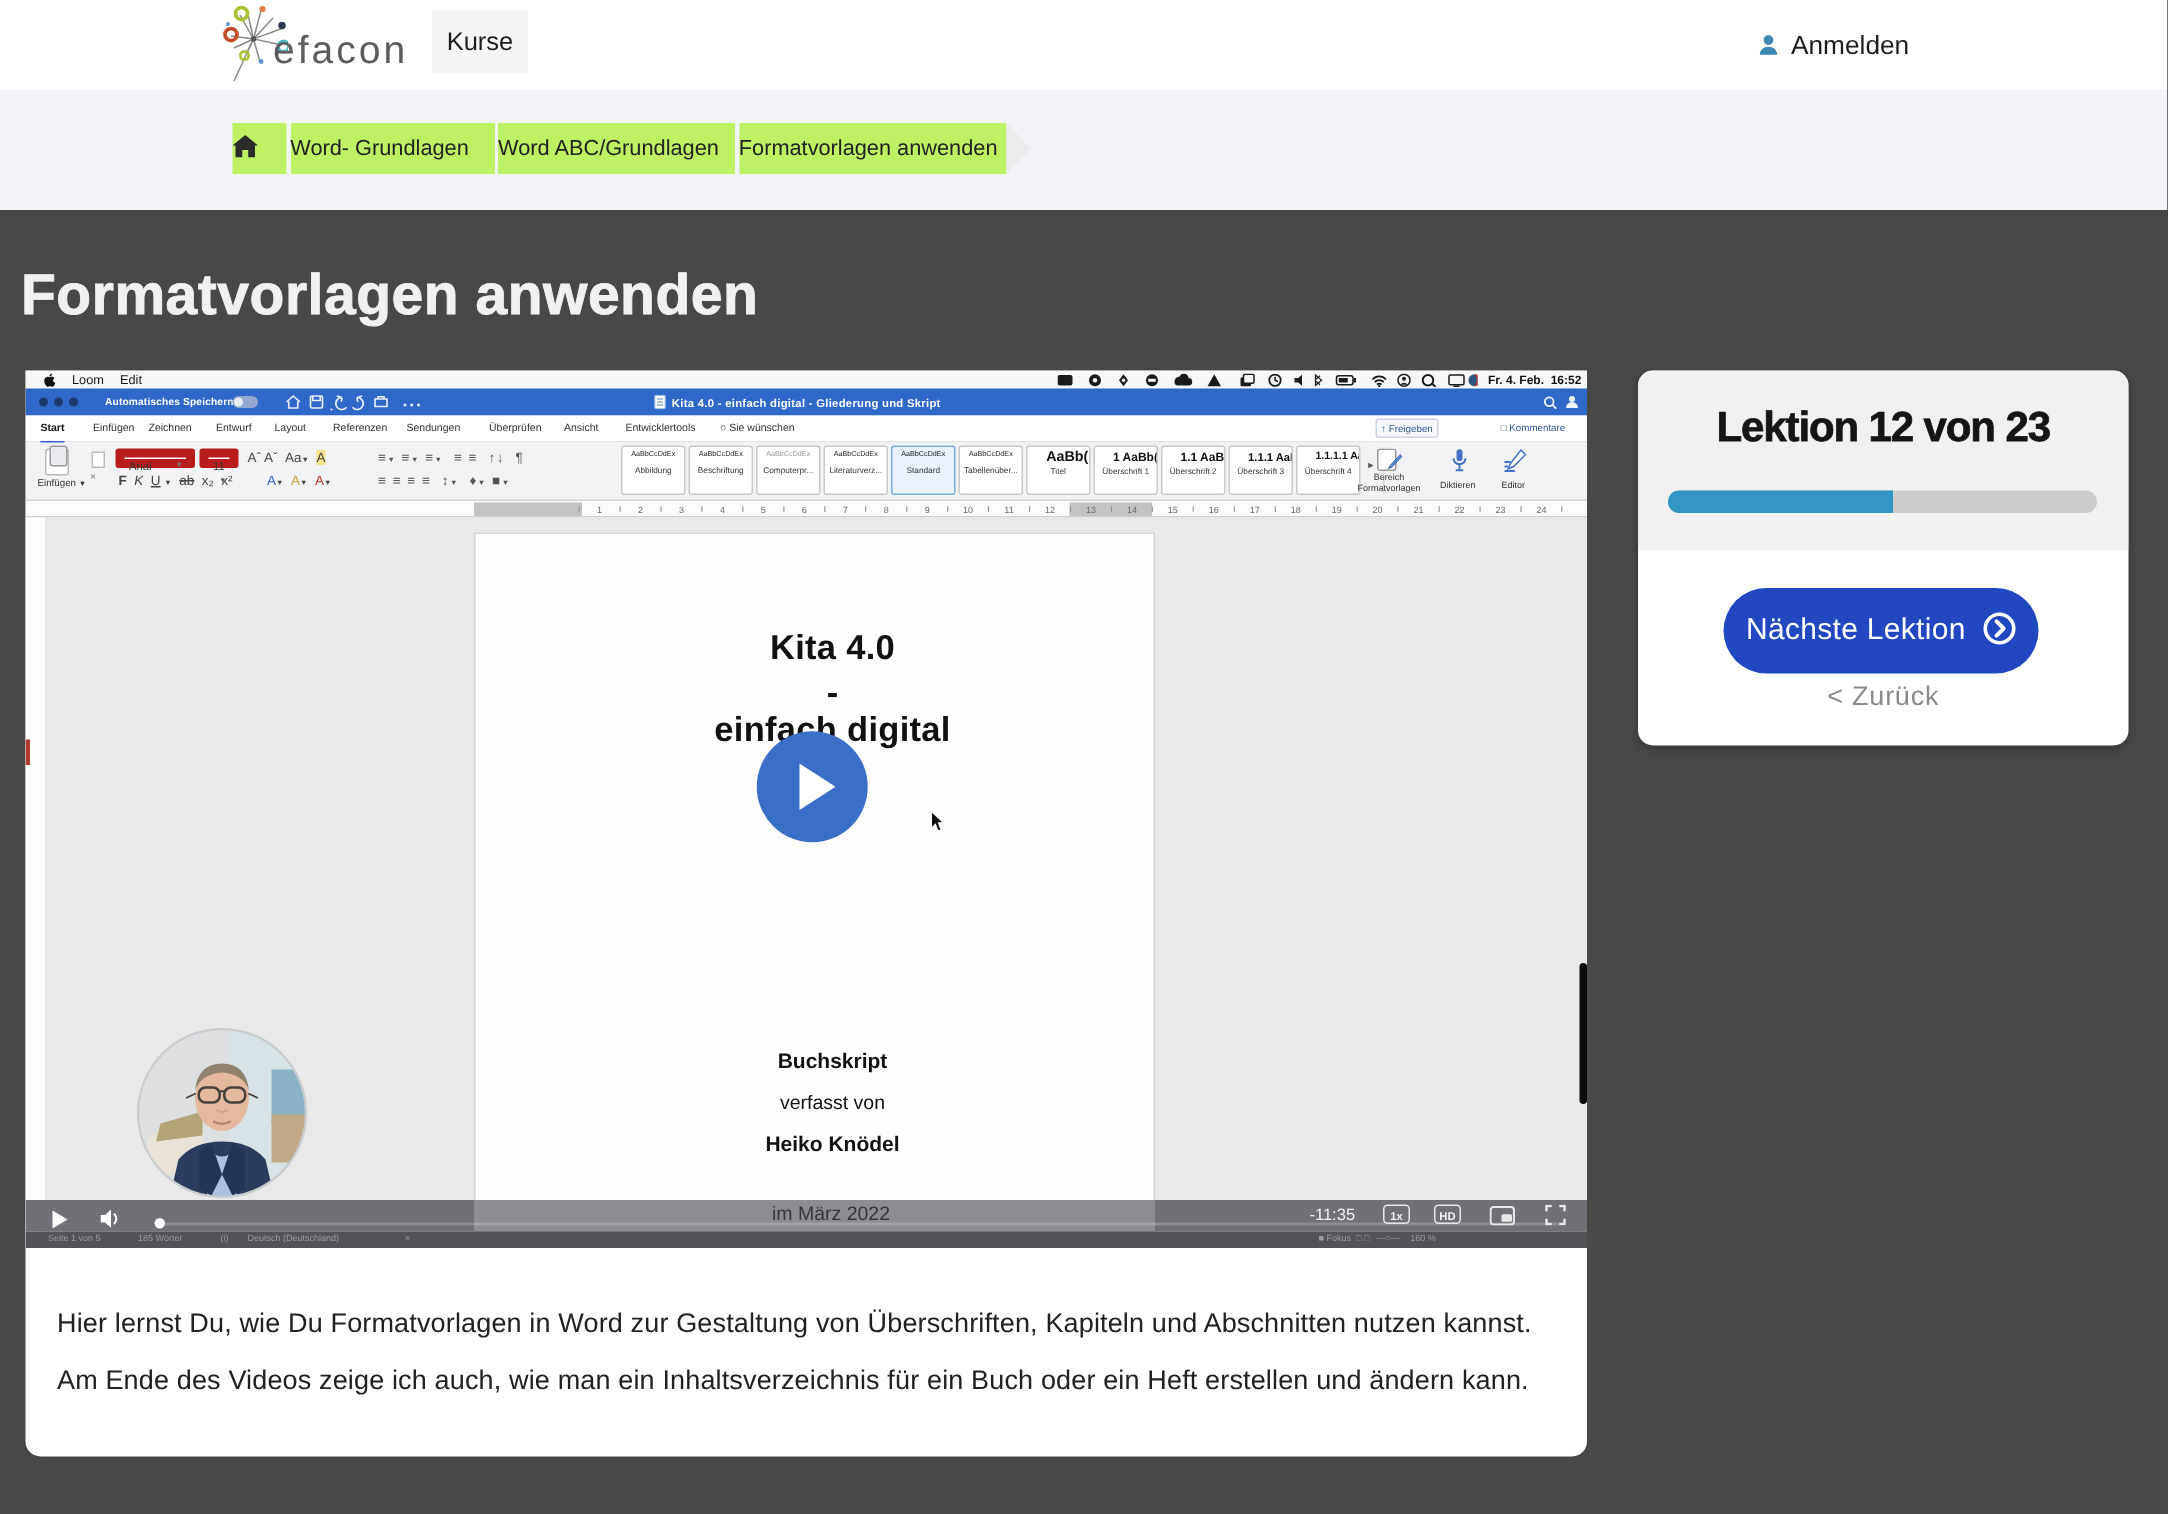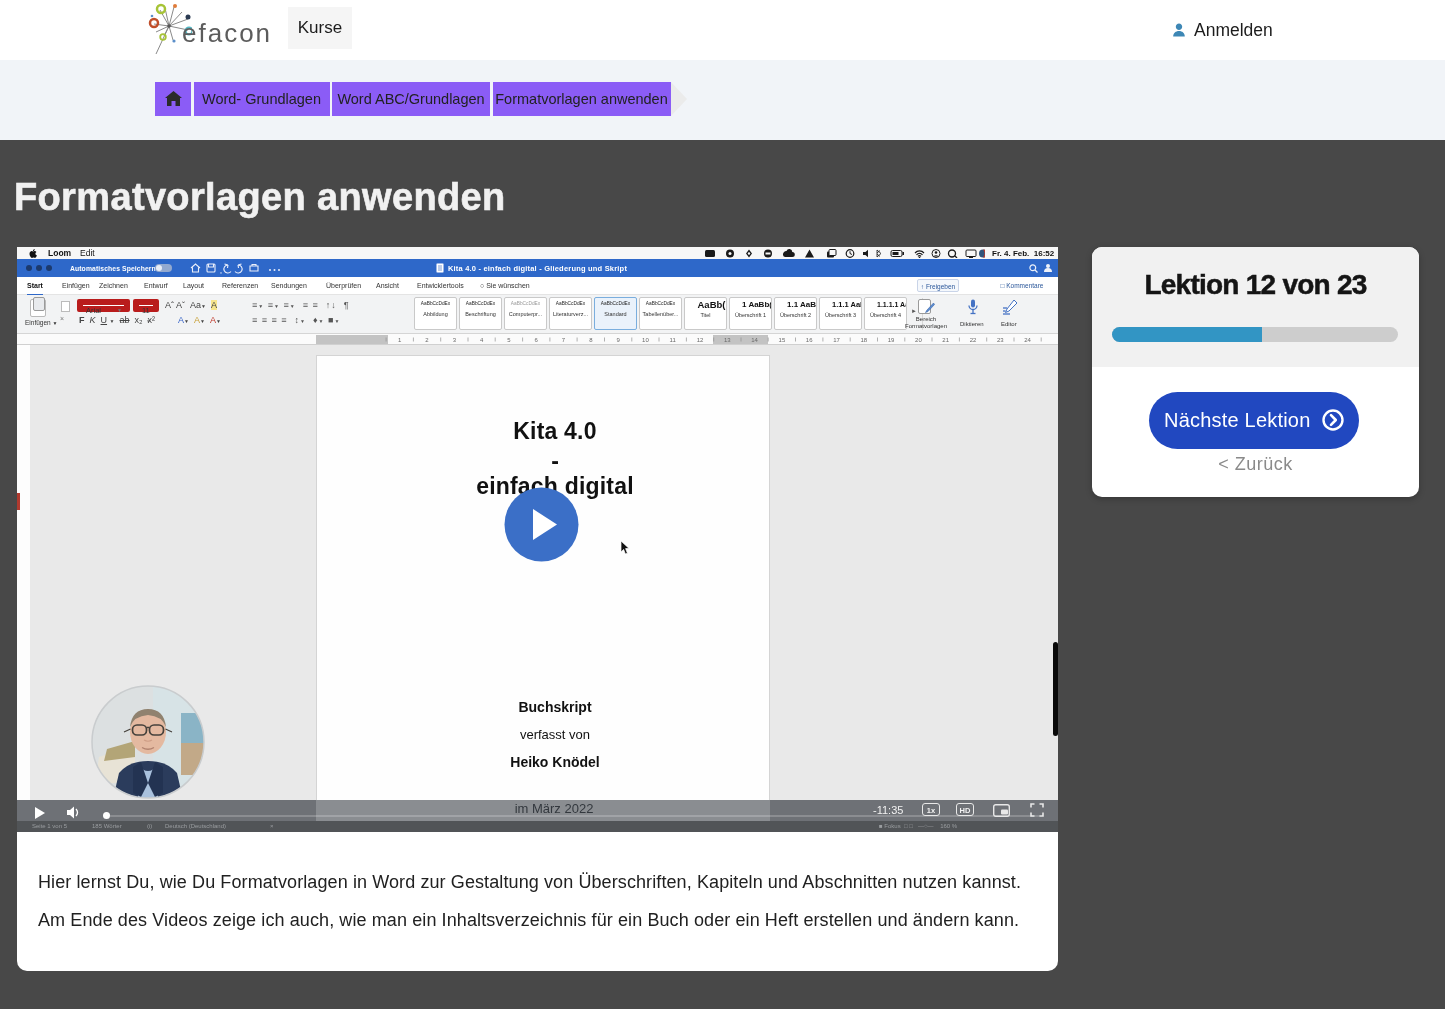--- a/index.html
+++ b/index.html
@@ -11,22 +11,22 @@
 
   
   #header { left:0; top:0; width:1445px; height:60px; background:#ffffff; }
   #logo-text { left:182px; top:18px; font-size:26px; color:#5c5c5c; letter-spacing:2px; }
   #kurse { left:288px; top:7px; width:64px; height:42px; background:#f5f5f5;
     font-size:17px; color:#1c1c1c; text-align:center; line-height:42px; }
   #anmelden { left:1172px; top:0; height:60px; line-height:60px; font-size:17.5px; color:#1c1c1c; }
 
   
   #crumbbar { left:0; top:60px; width:1445px; height:80px; background:#f1f4f8; }
-  .crumb { position:absolute; top:22px; height:34px; background:#8b5cf6; color:#222;
-    font-size:14.5px; line-height:34px; text-align:center; white-space:nowrap; }
+  .crumb { position:absolute; top:22px; height:34px; background:#bef264; color:#222;
+    font-size:14.5px; line-height:34px; text-align:left; white-space:nowrap; }
 
   
   #dark { left:0; top:140px; width:1445px; height:869px; background:#484848; }
   h1 { position:absolute; left:14px; top:176px; font-size:38px; font-weight:bold;
     -webkit-text-stroke:0.6px #f1f1f1;
     color:#f1f1f1; letter-spacing:0.35px; }
 
   
   #video { left:17px; top:247px; width:1041px; height:585px; background:#e9e9e9; overflow:hidden; }
   #video .abs { position:absolute; }
@@ -131,21 +131,21 @@
   </div>
 
   <h1>Formatvorlagen anwenden</h1>
 
   <div id="video" class="abs">
 
     <div id="macbar" class="abs">
       <svg class="abs" style="left:12px;top:2px" width="8" height="9" viewBox="0 0 8 9">
           <path fill="#111" d="M6.4 4.7c0-1.1.9-1.6 1-1.7-.5-.8-1.3-.9-1.6-.9-.7-.1-1.3.4-1.7.4-.3 0-.9-.4-1.4-.4C1.9 2.1.5 3 .5 4.8c0 1.1.4 2.2 1 2.9.4.6.8 1.2 1.4 1.2.6 0 .8-.4 1.5-.4s.9.4 1.5.4 1-.6 1.4-1.2c.3-.5.5-1 .6-1.3-1-.4-1.5-1-1.5-1.7zM5.3 1.4c.3-.4.5-.9.4-1.4-.4 0-1 .3-1.3.7-.3.3-.5.9-.4 1.3.5.1 1-.2 1.3-.6z"></path>
         </svg>
-      <span class="abs" style="left:31px;top:1px;font-weight:bold">Loom</span>
+      <span class="abs" style="left:31px;top:1px;font-weight:normal">Loom</span>
       <span class="abs" style="left:63px;top:1px">Edit</span>
       <svg class="abs" style="left:688px;top:2px" width="280" height="9" viewBox="0 0 280 9">
         <g fill="#1a1a1a">
           <rect x="0" y="1" width="10" height="7" rx="1.5"></rect>
           <circle cx="25" cy="4.5" r="4"></circle>
             <circle cx="25" cy="4.5" r="1.5" fill="#f7f7f7"></circle>
           <path d="M44 0.5 L47 4.5 L44 8.5 L41 4.5 Z"></path>
             <circle cx="44" cy="4.5" r="1.2" fill="#f7f7f7"></circle>
           <circle cx="63" cy="4.5" r="4"></circle>
             <rect x="60.5" y="3.5" width="5" height="2" fill="#f7f7f7"></rect>

